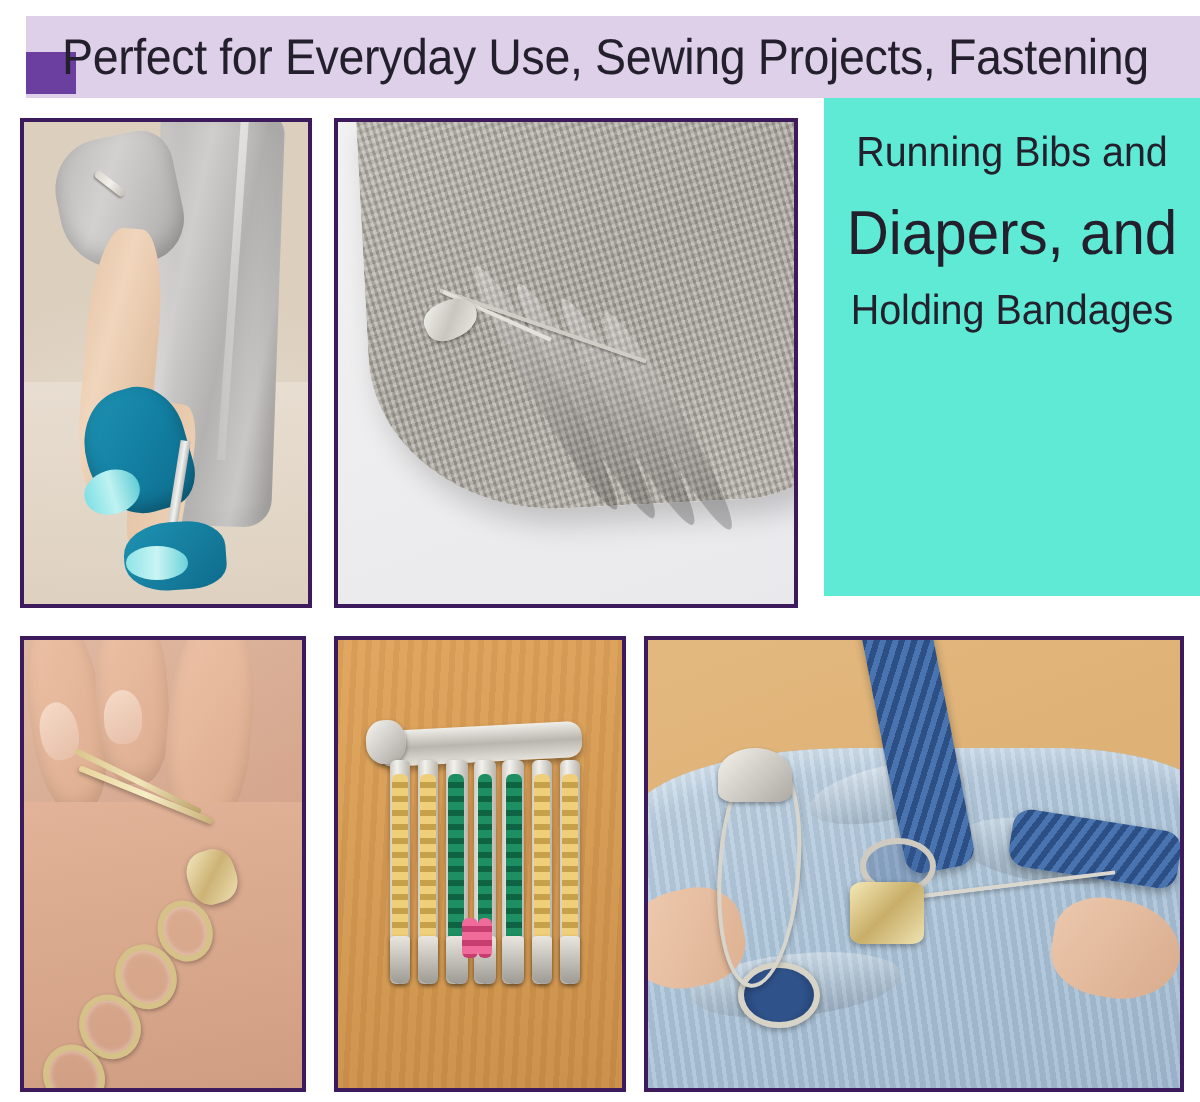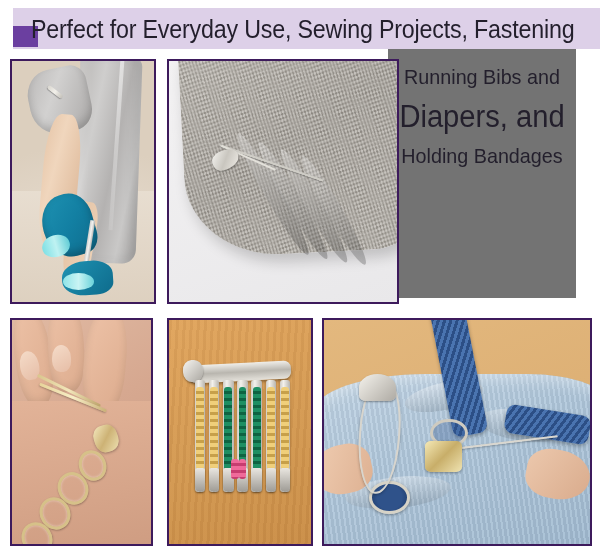--- a/index.html
+++ b/index.html
@@ -56,25 +56,25 @@
     letter-spacing: -0.2px;
     color: #231f2c;
     white-space: nowrap;
     transform: scaleX(0.93);
     transform-origin: left center;
   }
 
   
   .side-panel {
     position: absolute;
-    left: 388px;
+    left: 412px;
     top: 49px;
     width: 188px;
     height: 249px;
-    background: #737373;
+    background: #5eead4;
     z-index: 1;
   }
   .side-line {
     position: absolute;
     left: 0;
     width: 188px;
     text-align: center;
     color: #231f2c;
     font-family: "Liberation Sans Narrow", "Liberation Sans", sans-serif;
     font-weight: 400;

